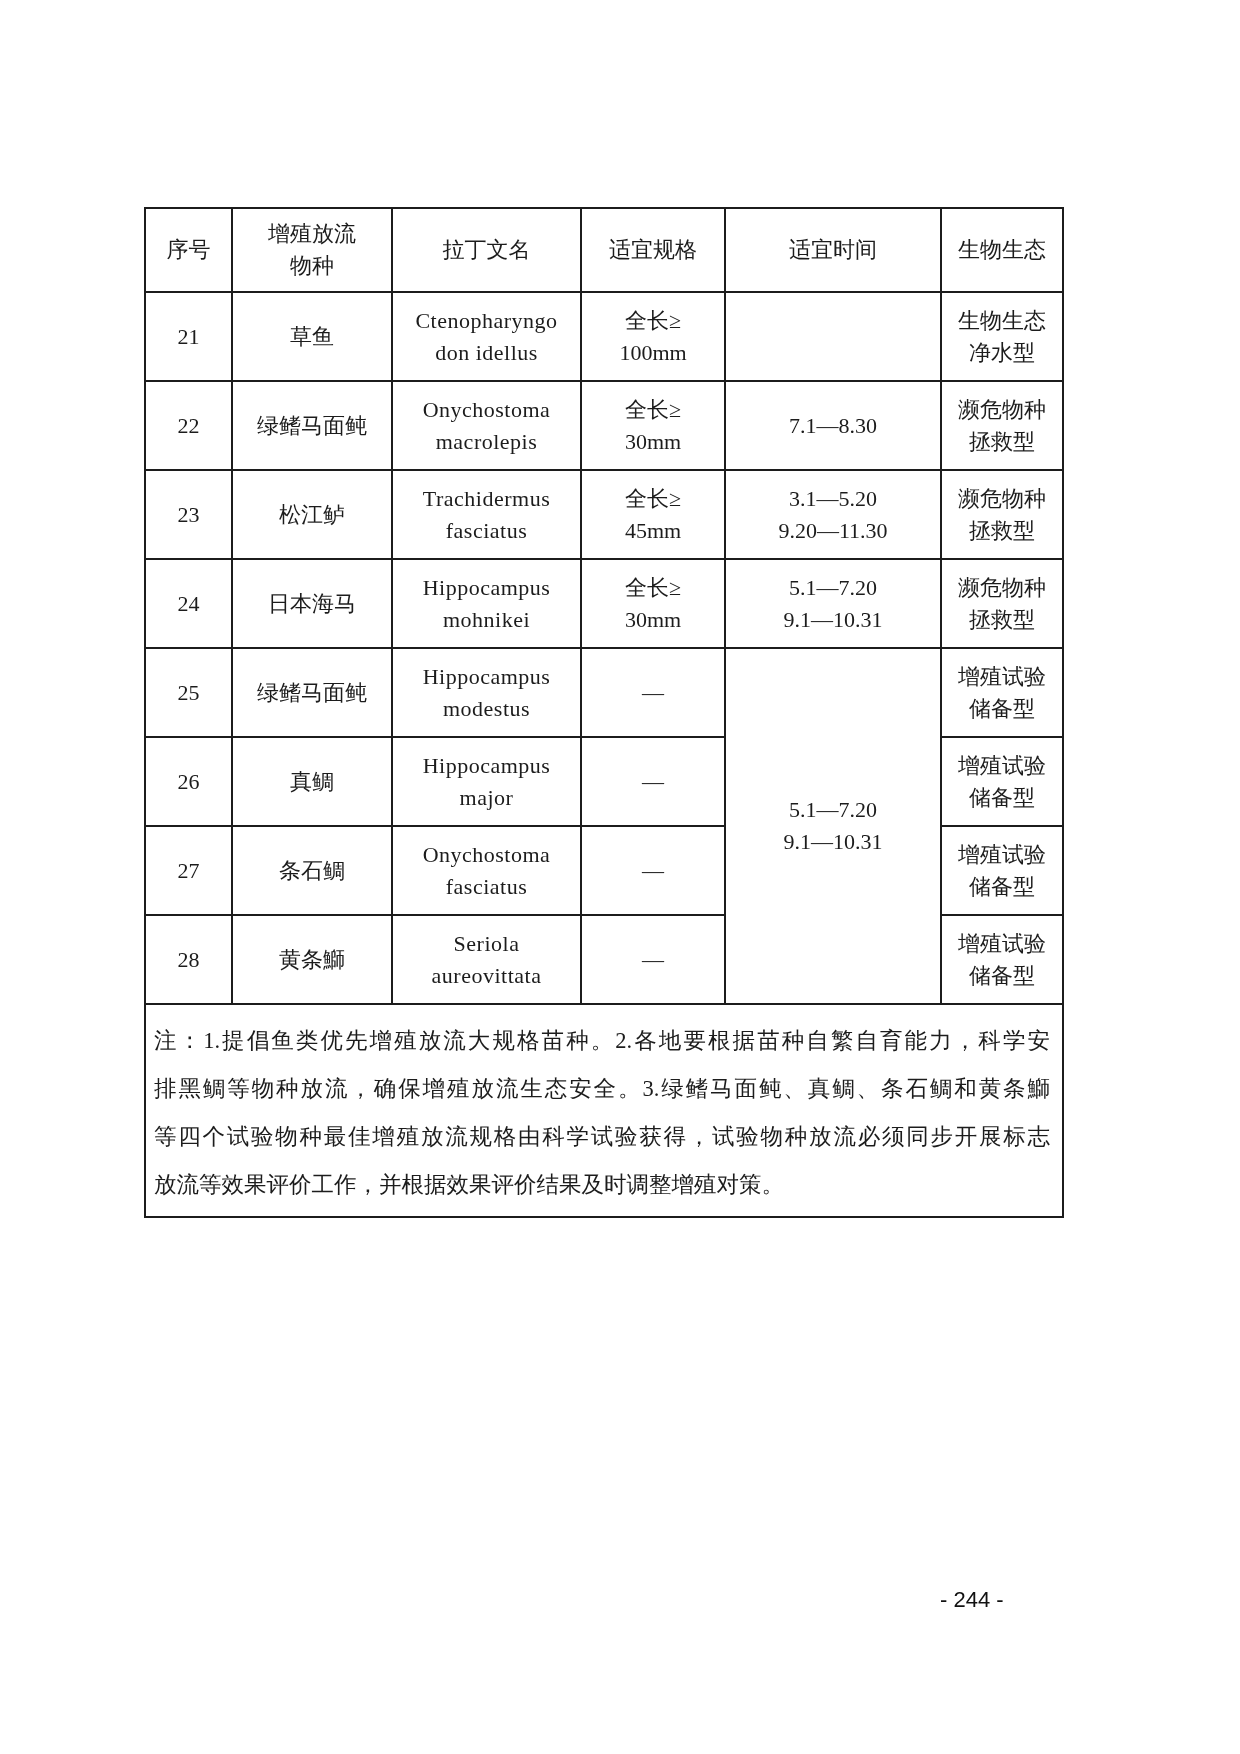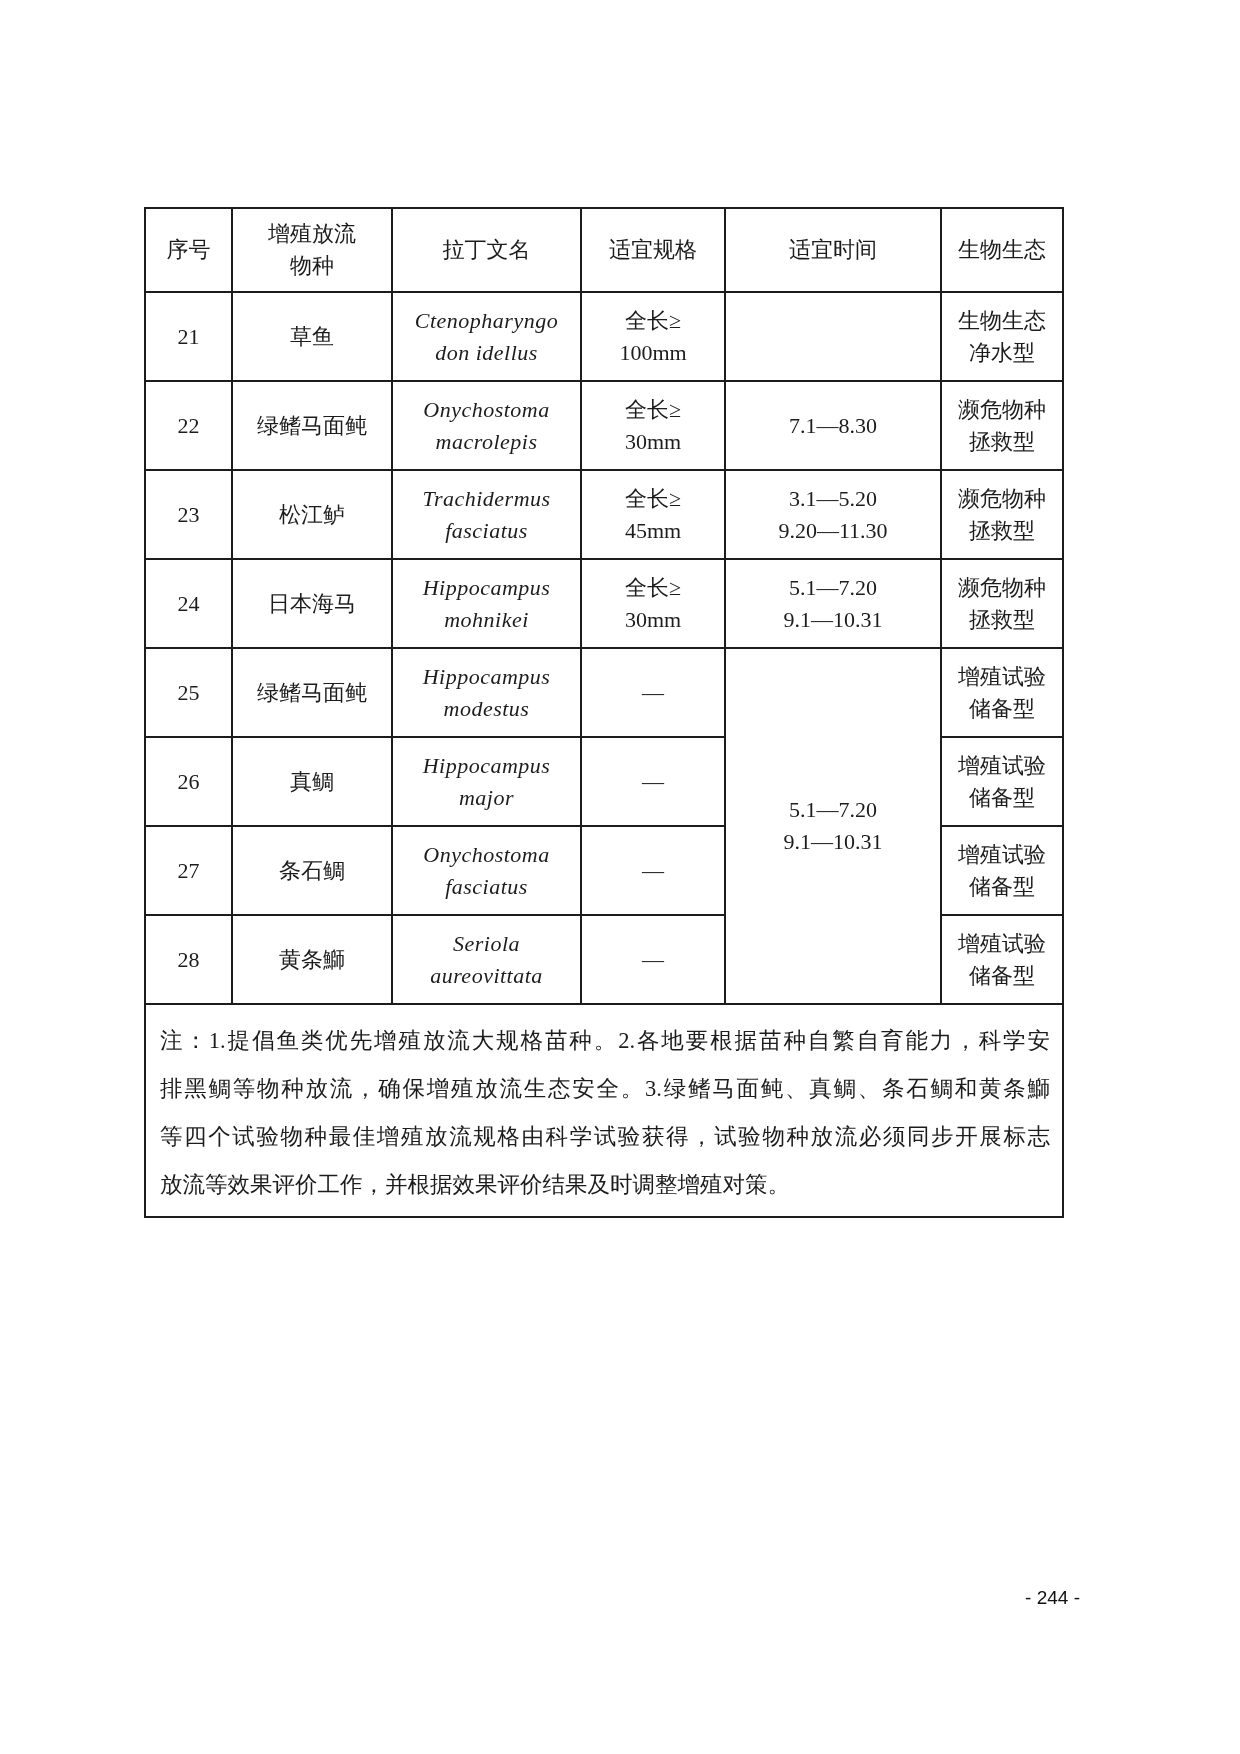--- a/index.html
+++ b/index.html
@@ -30,52 +30,51 @@
     font-size: 22px;
     line-height: 32px;
   }
   .doc-table tr.hdr td {
     height: 82px;
   }
   .doc-table tr.datarow td {
     height: 87px;
   }
   .latin {
-    font-style: italic;
     font-size: 21px;
     letter-spacing: 0.5px;
     margin-top: 39px;
   }
   .dash {
     font-size: 22px;
   }
   td.note-cell {
     text-align: left;
     vertical-align: top;
-    padding: 12px 12px 0 14px;
+    padding: 12px 12px 0 8px;
     height: 199px;
   }
   .note-line {
     font-size: 22.5px;
     line-height: 48px;
     text-align: justify;
     text-align-last: justify;
     white-space: normal;
   }
   .note-line.last {
     text-align-last: left;
   }
   .pageno {
     position: absolute;
     left: 940px;
     top: 1587px;
     width: 140px;
-    text-align: right;
+    text-align: left;
     font-family: "Liberation Sans", sans-serif;
-    font-size: 19px;
+    font-size: 22px;
     color: #111;
   }
 </style>
 </head>
 <body>
 
 <table class="doc-table">
   <colgroup>
     <col style="width:87px">
     <col style="width:160px">

